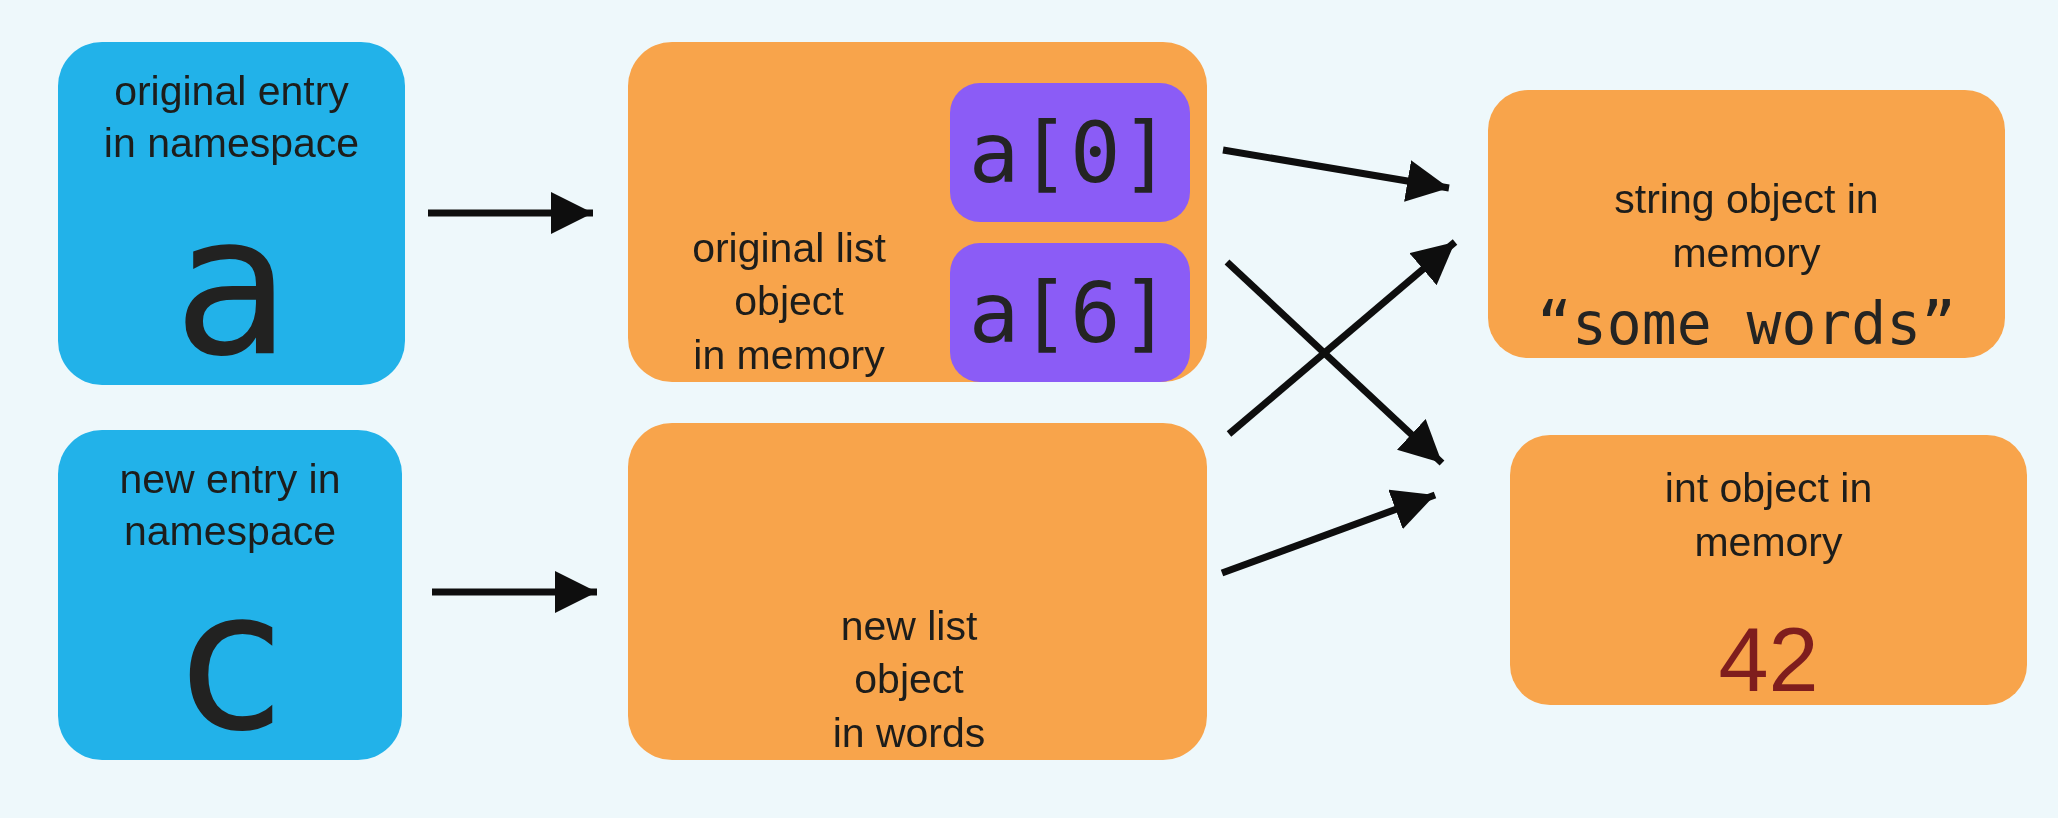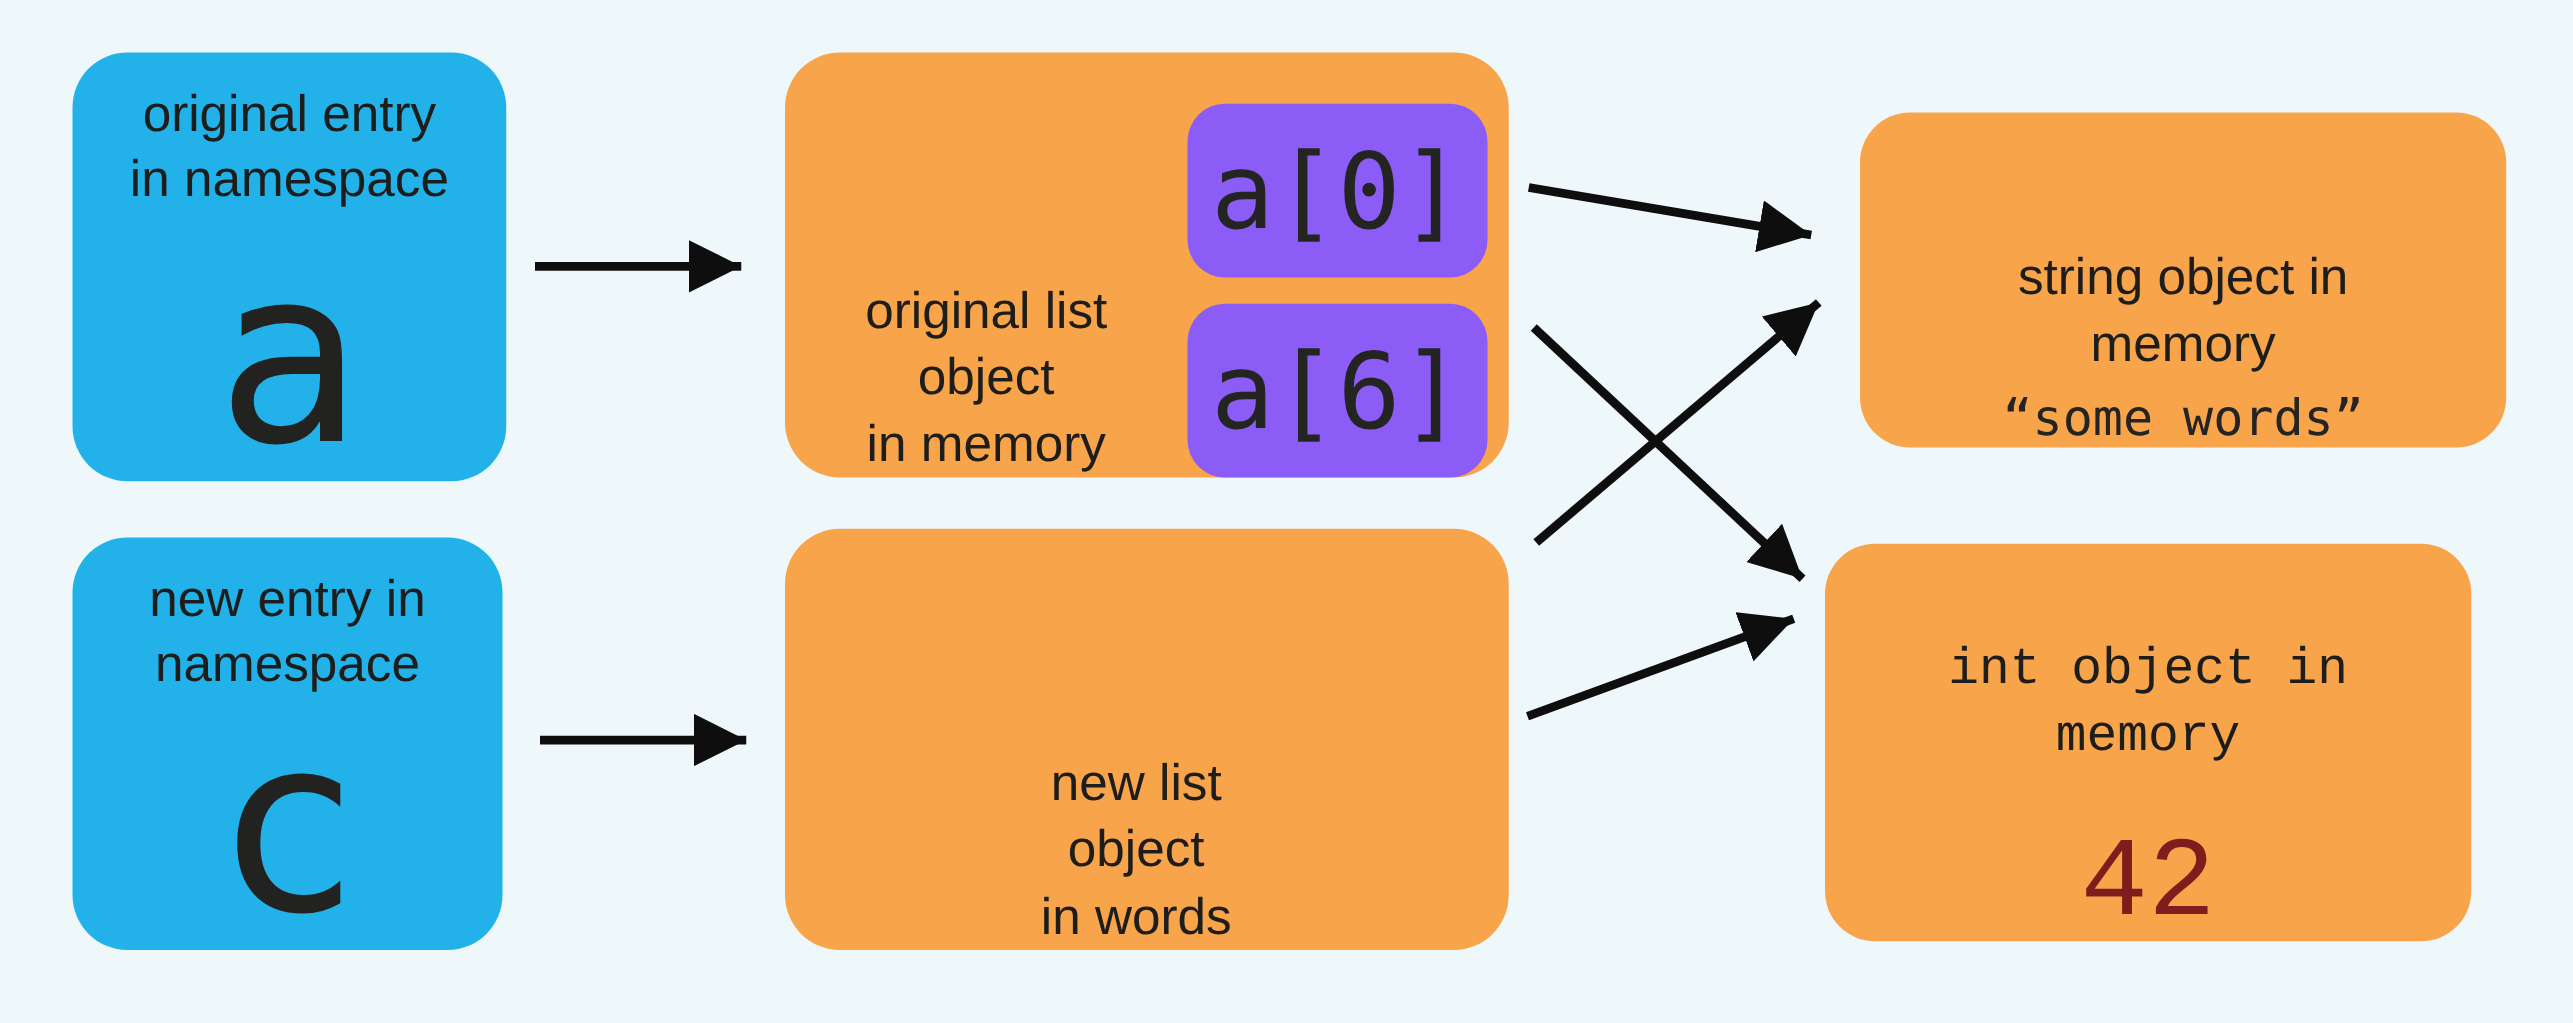--- a/index.html
+++ b/index.html
@@ -108,32 +108,32 @@
     gap: 10px;
   }
   .obj-label {
     font-size: 41px;
     line-height: 1.3;
     text-align: center;
     white-space: pre-line;
   }
   .obj-value-mono {
     font-family: "DejaVu Sans Mono", monospace;
-    font-size: 40px;
+    font-size: 58px;
     color: #242423;
     white-space: nowrap;
   }
   .obj-value-num {
     font-size: 90px;
     line-height: 1;
     color: #7f1d1d;
     margin-top: 36px;
   }
   .obj-string { left: 1488px; top: 90px;  width: 517px; height: 268px; }
-  .obj-int    { left: 1460px; top: 435px; width: 517px; height: 318px; font-family: Liberation Mono, monospace; }
+  .obj-int    { left: 1510px; top: 435px; width: 517px; height: 270px; }
 </style>
 </head>
 <body>
 
 <div class="canvas">
 
   <svg class="arrow-layer" viewBox="0 0 2058 818" xmlns="http://www.w3.org/2000/svg">
     <defs>
       <marker id="ah" viewBox="0 0 10 10" refX="10" refY="5" markerWidth="6" markerHeight="6" orient="auto-start-reverse">
         <path d="M 0 0 L 10 5 L 0 10 z" fill="#0e0e0e"></path>

